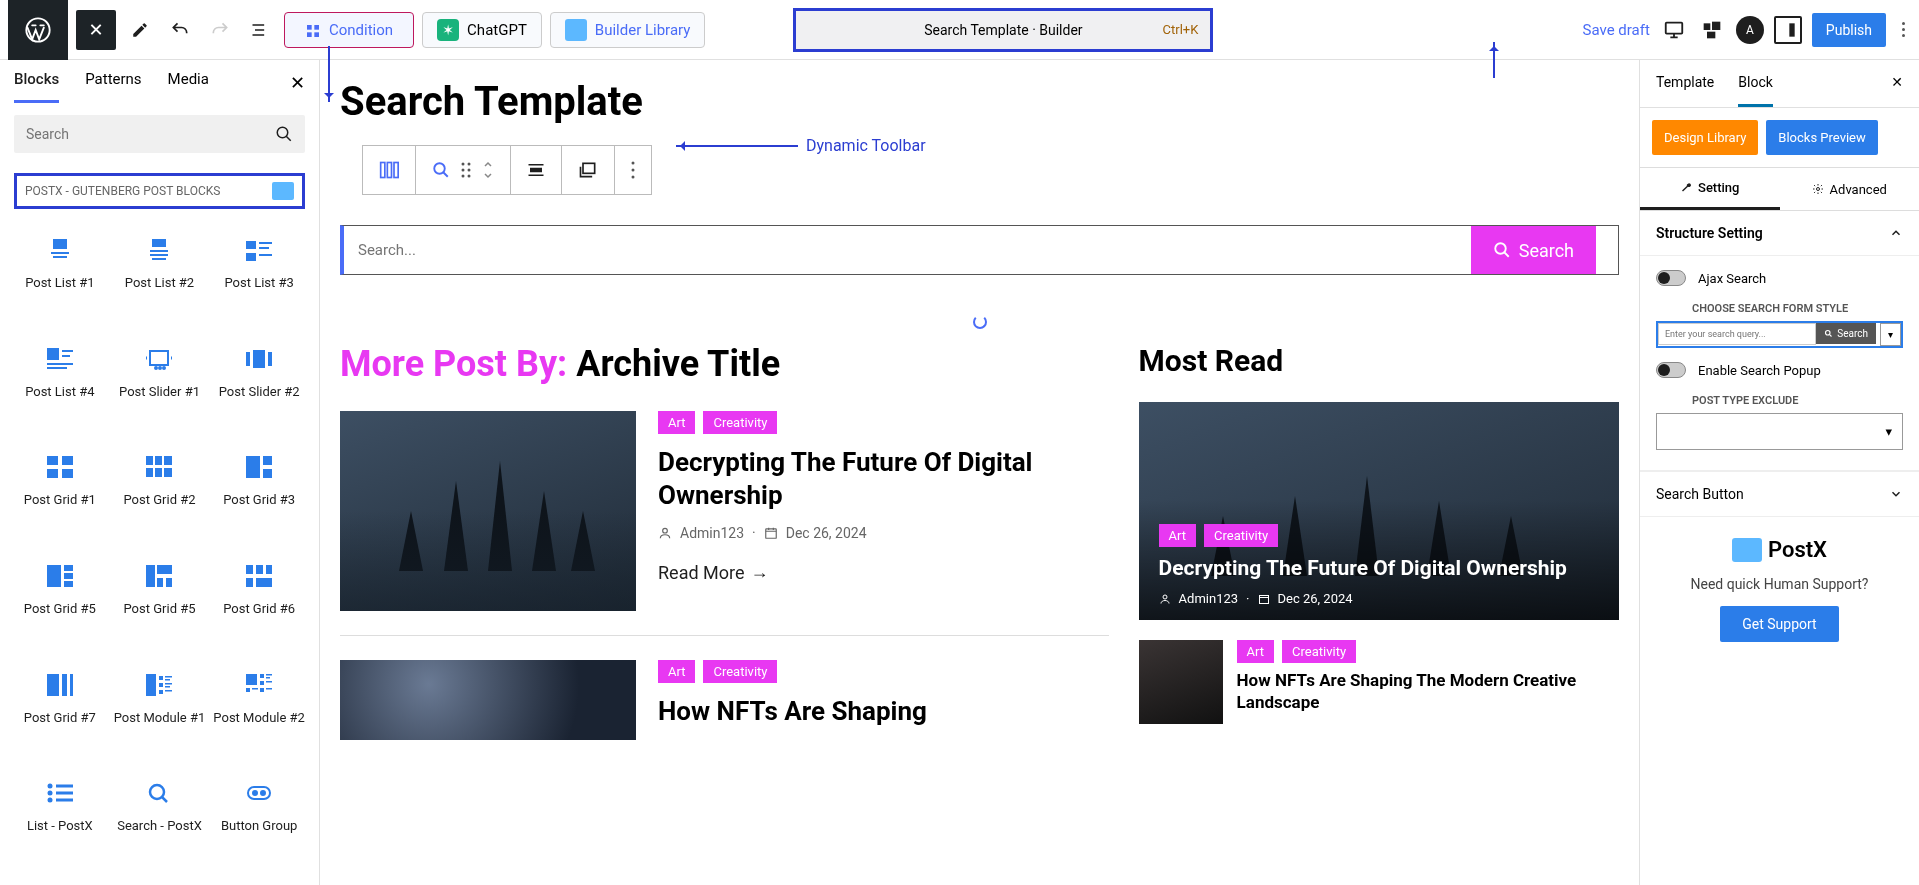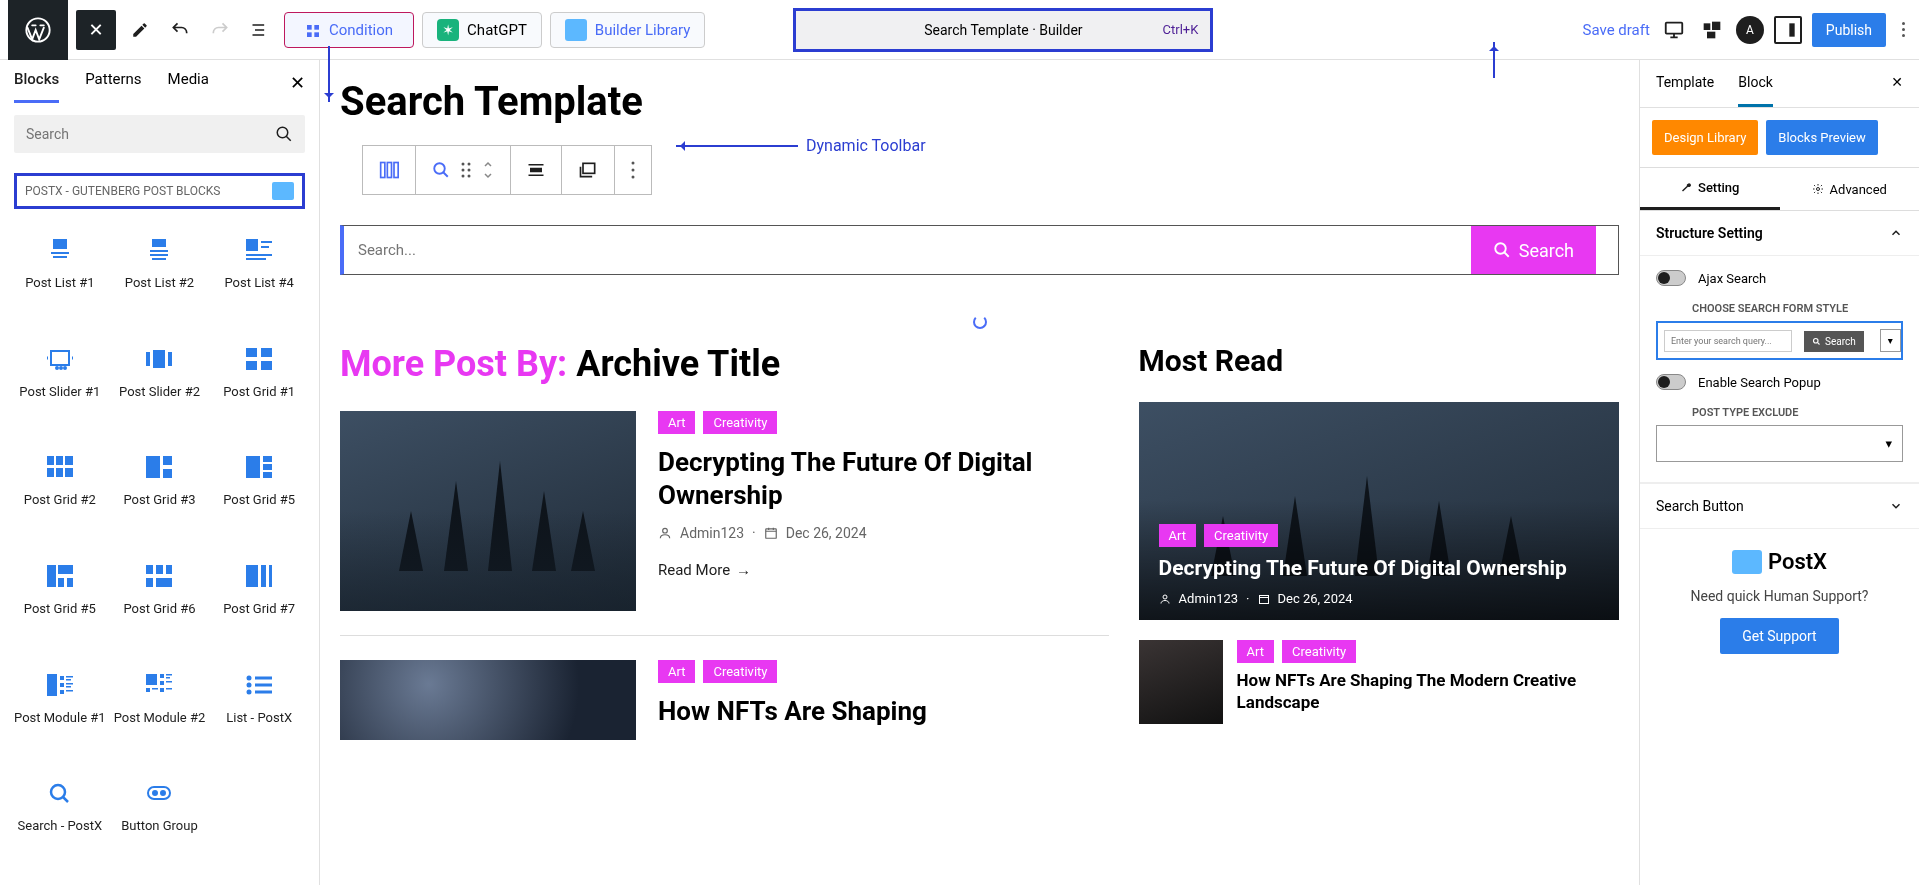--- a/index.html
+++ b/index.html
@@ -11,21 +11,21 @@
 .wp-logo svg { width: 28px; height: 28px; }
 .square-btn { width: 40px; height: 40px; background: #1d2327; color: #fff; display: flex; align-items: center; justify-content: center; font-size: 18px; border-radius: 2px; }
 .icon-btn { width: 32px; height: 40px; display: flex; align-items: center; justify-content: center; color: #1e1e1e; cursor: pointer; }
 .icon-btn.disabled { color: #ccc; }
 .condition-btn { border: 1px solid #be185d; border-radius: 4px; padding: 8px 20px; display: flex; align-items: flex-end; gap: 8px; color: #4a6cf7; font-size: 15px; background: #f3f6ff; position: relative; }
 .chatgpt-btn { border: 1px solid #ccc; border-radius: 4px; padding: 6px 14px; display: flex; align-items: center; gap: 8px; font-size: 15px; background: #f8fafd; }
 .chatgpt-icon { width: 22px; height: 22px; background: #19b37c; border-radius: 4px; display: flex; align-items: center; justify-content: center; color: #fff; font-size: 14px; }
 .builder-lib-btn { border: 1px solid #ccc; border-radius: 4px; padding: 6px 14px; display: flex; align-items: center; gap: 8px; font-size: 15px; color: #4a6cf7; background: #f8fafd; }
 .lib-icon { width: 22px; height: 22px; background: #5cb8ff; border-radius: 3px; }
 .template-bar { flex: 0 0 auto; margin-left: 80px; border: 3px solid #2b3dd1; height: 44px; width: 420px; display: flex; align-items: center; justify-content: center; background: #f0f0f2; font-size: 14px; position: relative; }
-.template-bar .shortcut { position: absolute; right: 12px; color: #4c1d95; font-size: 13px; }
+.template-bar .shortcut { position: absolute; right: 12px; color: #a16207; font-size: 13px; }
 .top-right { margin-left: auto; display: flex; align-items: center; gap: 10px; }
 .save-draft { color: #4a6cf7; font-size: 15px; }
 .right-ico { width: 28px; height: 28px; display: flex; align-items: center; justify-content: center; color: #1e1e1e; }
 .right-ico.boxed { border: 2px solid #1e1e1e; border-radius: 2px; }
 .right-ico.circle { background: #1e1e1e; color: #fff; border-radius: 50%; font-size: 12px; }
 .publish-btn { background: #2b7de9; color: #fff; padding: 9px 14px; border-radius: 2px; font-size: 14px; position: relative; }
 .dots-vert { display: flex; flex-direction: column; gap: 3px; padding: 0 6px; }
 .dots-vert span { width: 3px; height: 3px; background: #555; border-radius: 50%; }
 
 
@@ -76,21 +76,21 @@
 .most-read { font-size: 30px; font-weight: 700; margin-bottom: 24px; }
 .card { display: flex; gap: 22px; margin-bottom: 24px; padding-bottom: 24px; border-bottom: 1px solid #ddd; }
 .card-img { width: 296px; height: 200px; background: linear-gradient(160deg, #3d4f63 0%, #1f2a36 100%); position: relative; }
 .card-img.castle::after { content: ''; position: absolute; inset: 0; background:
   linear-gradient(to top, rgba(20,30,40,0.6), transparent 50%); }
 .card-body { flex: 1; }
 .tags { display: flex; gap: 8px; margin-bottom: 12px; }
 .tag { background: #e838f2; color: #fff; padding: 4px 10px; font-size: 13px; }
 .card-title { font-size: 26px; font-weight: 700; line-height: 1.25; margin-bottom: 14px; }
 .meta { color: #666; font-size: 14px; display: flex; align-items: center; gap: 8px; margin-bottom: 20px; }
-.read-more { font-size: 15px; color: #1e1e1e; display: flex; align-items: center; gap: 6px; }
+.read-more { font-size: 18px; color: #1e1e1e; display: flex; align-items: center; gap: 6px; }
 .mr-card { position: relative; height: 218px; background: linear-gradient(160deg, #3d4f63 0%, #1f2a36 100%); margin-bottom: 20px; }
 .mr-overlay { position: absolute; inset: 0; padding: 48px 20px 14px; display: flex; flex-direction: column; justify-content: flex-end; color: #fff; background: linear-gradient(to top, rgba(0,0,0,0.65), transparent 55%); }
 .mr-overlay .tags { margin-bottom: 8px; }
 .mr-title { font-size: 21px; font-weight: 700; line-height: 1.25; margin-bottom: 10px; }
 .mr-meta { font-size: 13px; display: flex; align-items: center; gap: 8px; }
 .mr-item2 { display: flex; gap: 14px; }
 .mr-item2 .thumb { width: 84px; height: 84px; background: linear-gradient(160deg, #3a3434 0%, #111 100%); flex-shrink: 0; }
 .mr-item2-body .tags { margin-bottom: 6px; }
 .mr-item2-title { font-size: 17px; font-weight: 700; line-height: 1.3; }
 
@@ -105,21 +105,21 @@
 .blocks-prev { background: #2b7de9; color: #fff; padding: 10px 12px; font-size: 13px; border-radius: 2px; }
 .rp-subtabs { display: flex; border-bottom: 1px solid #ddd; border-top: 1px solid #ddd; }
 .rp-subtabs > div { flex: 1; text-align: center; padding: 12px; font-size: 13px; display: flex; align-items: center; justify-content: center; gap: 6px; }
 .rp-subtabs .active { border-bottom: 3px solid #1e1e1e; font-weight: 500; text-align: center; }
 .section-head { padding: 14px 16px; border-bottom: 1px solid #eee; display: flex; justify-content: space-between; align-items: center; font-weight: 600; font-size: 14px; }
 .section-body { padding: 14px 16px; border-bottom: 1px solid #eee; font-size: 13px; }
 .toggle-row { display: flex; align-items: center; gap: 12px; margin-bottom: 16px; }
 .toggle { width: 30px; height: 16px; background: #ccc; border-radius: 10px; border: 1px solid #888; position: relative; }
 .toggle::after { content: ''; width: 12px; height: 12px; background: #1e1e1e; border-radius: 50%; position: absolute; left: 1px; top: 1px; }
 .form-label { font-size: 11px; font-weight: 600; color: #555; margin-bottom: 6px; margin-left: 36px; }
-.style-preview { border: 2px solid #2b7de9; padding: 6px; display: flex; align-items: flex-end; gap: 12px; margin-bottom: 14px; }
+.style-preview { border: 2px solid #2b7de9; display: flex; align-items: flex-start; gap: 0; margin-bottom: 14px; }
 .style-preview input { flex: 1; border: 1px solid #ccc; padding: 5px 6px; font-size: 9px; }
 .style-preview .sbtn { background: #555; color: #fff; padding: 5px 8px; font-size: 10px; display: flex; align-items: center; gap: 4px; }
 .style-preview .chev { border: 1px solid #999; padding: 5px 7px; font-size: 10px; margin-left: 4px; }
 .exclude-select { border: 1px solid #999; padding: 10px; display: flex; justify-content: flex-end; margin-bottom: 6px; }
 .collapse-head { padding: 14px 16px; border-top: 1px solid #eee; display: flex; justify-content: space-between; align-items: center; font-size: 14px; }
 .support-box { border-top: 1px solid #eee; padding: 20px; text-align: center; }
 .postx-logo { display: flex; align-items: center; justify-content: center; gap: 6px; font-size: 22px; font-weight: 600; margin-bottom: 14px; }
 .postx-logo .lico { width: 30px; height: 24px; background: #5cb8ff; border-radius: 3px; }
 .support-text { font-size: 14px; color: #444; margin-bottom: 14px; }
 .support-btn { background: #2b7de9; color: #fff; padding: 10px 22px; display: inline-block; border-radius: 2px; font-size: 14px; }
@@ -251,20 +251,32 @@
       <div class="block-item">
           <div class="block-icon">
             <svg viewBox="0 0 26 22" fill="#2b7de9">
               <rect x="6" y="0" width="14" height="8"></rect>
               <rect x="4" y="11" width="18" height="2"></rect>
               <rect x="4" y="15" width="18" height="2"></rect>
               <rect x="6" y="19" width="14" height="2"></rect>
             </svg>
           </div>
           <span>Post List #2</span>
+        </div>
+      <div class="block-item">
+          <div class="block-icon">
+            <svg viewBox="0 0 26 22" fill="#2b7de9">
+              <rect x="0" y="2" width="10" height="8"></rect>
+              <rect x="13" y="3" width="13" height="2"></rect>
+              <rect x="13" y="8" width="10" height="2"></rect>
+              <rect x="0" y="14" width="10" height="8"></rect>
+              <rect x="13" y="15" width="13" height="2"></rect>
+            </svg>
+          </div>
+          <span>Post List #3</span>
         </div>
       <div class="block-item">
           <div class="block-icon">
             <svg viewBox="0 0 26 22" fill="#2b7de9">
               <rect x="0" y="0" width="12" height="12"></rect>
               <rect x="15" y="2" width="11" height="2"></rect>
               <rect x="15" y="7" width="8" height="2"></rect>
               <rect x="0" y="15" width="26" height="2"></rect>
               <rect x="0" y="19" width="20" height="2"></rect>
             </svg>

